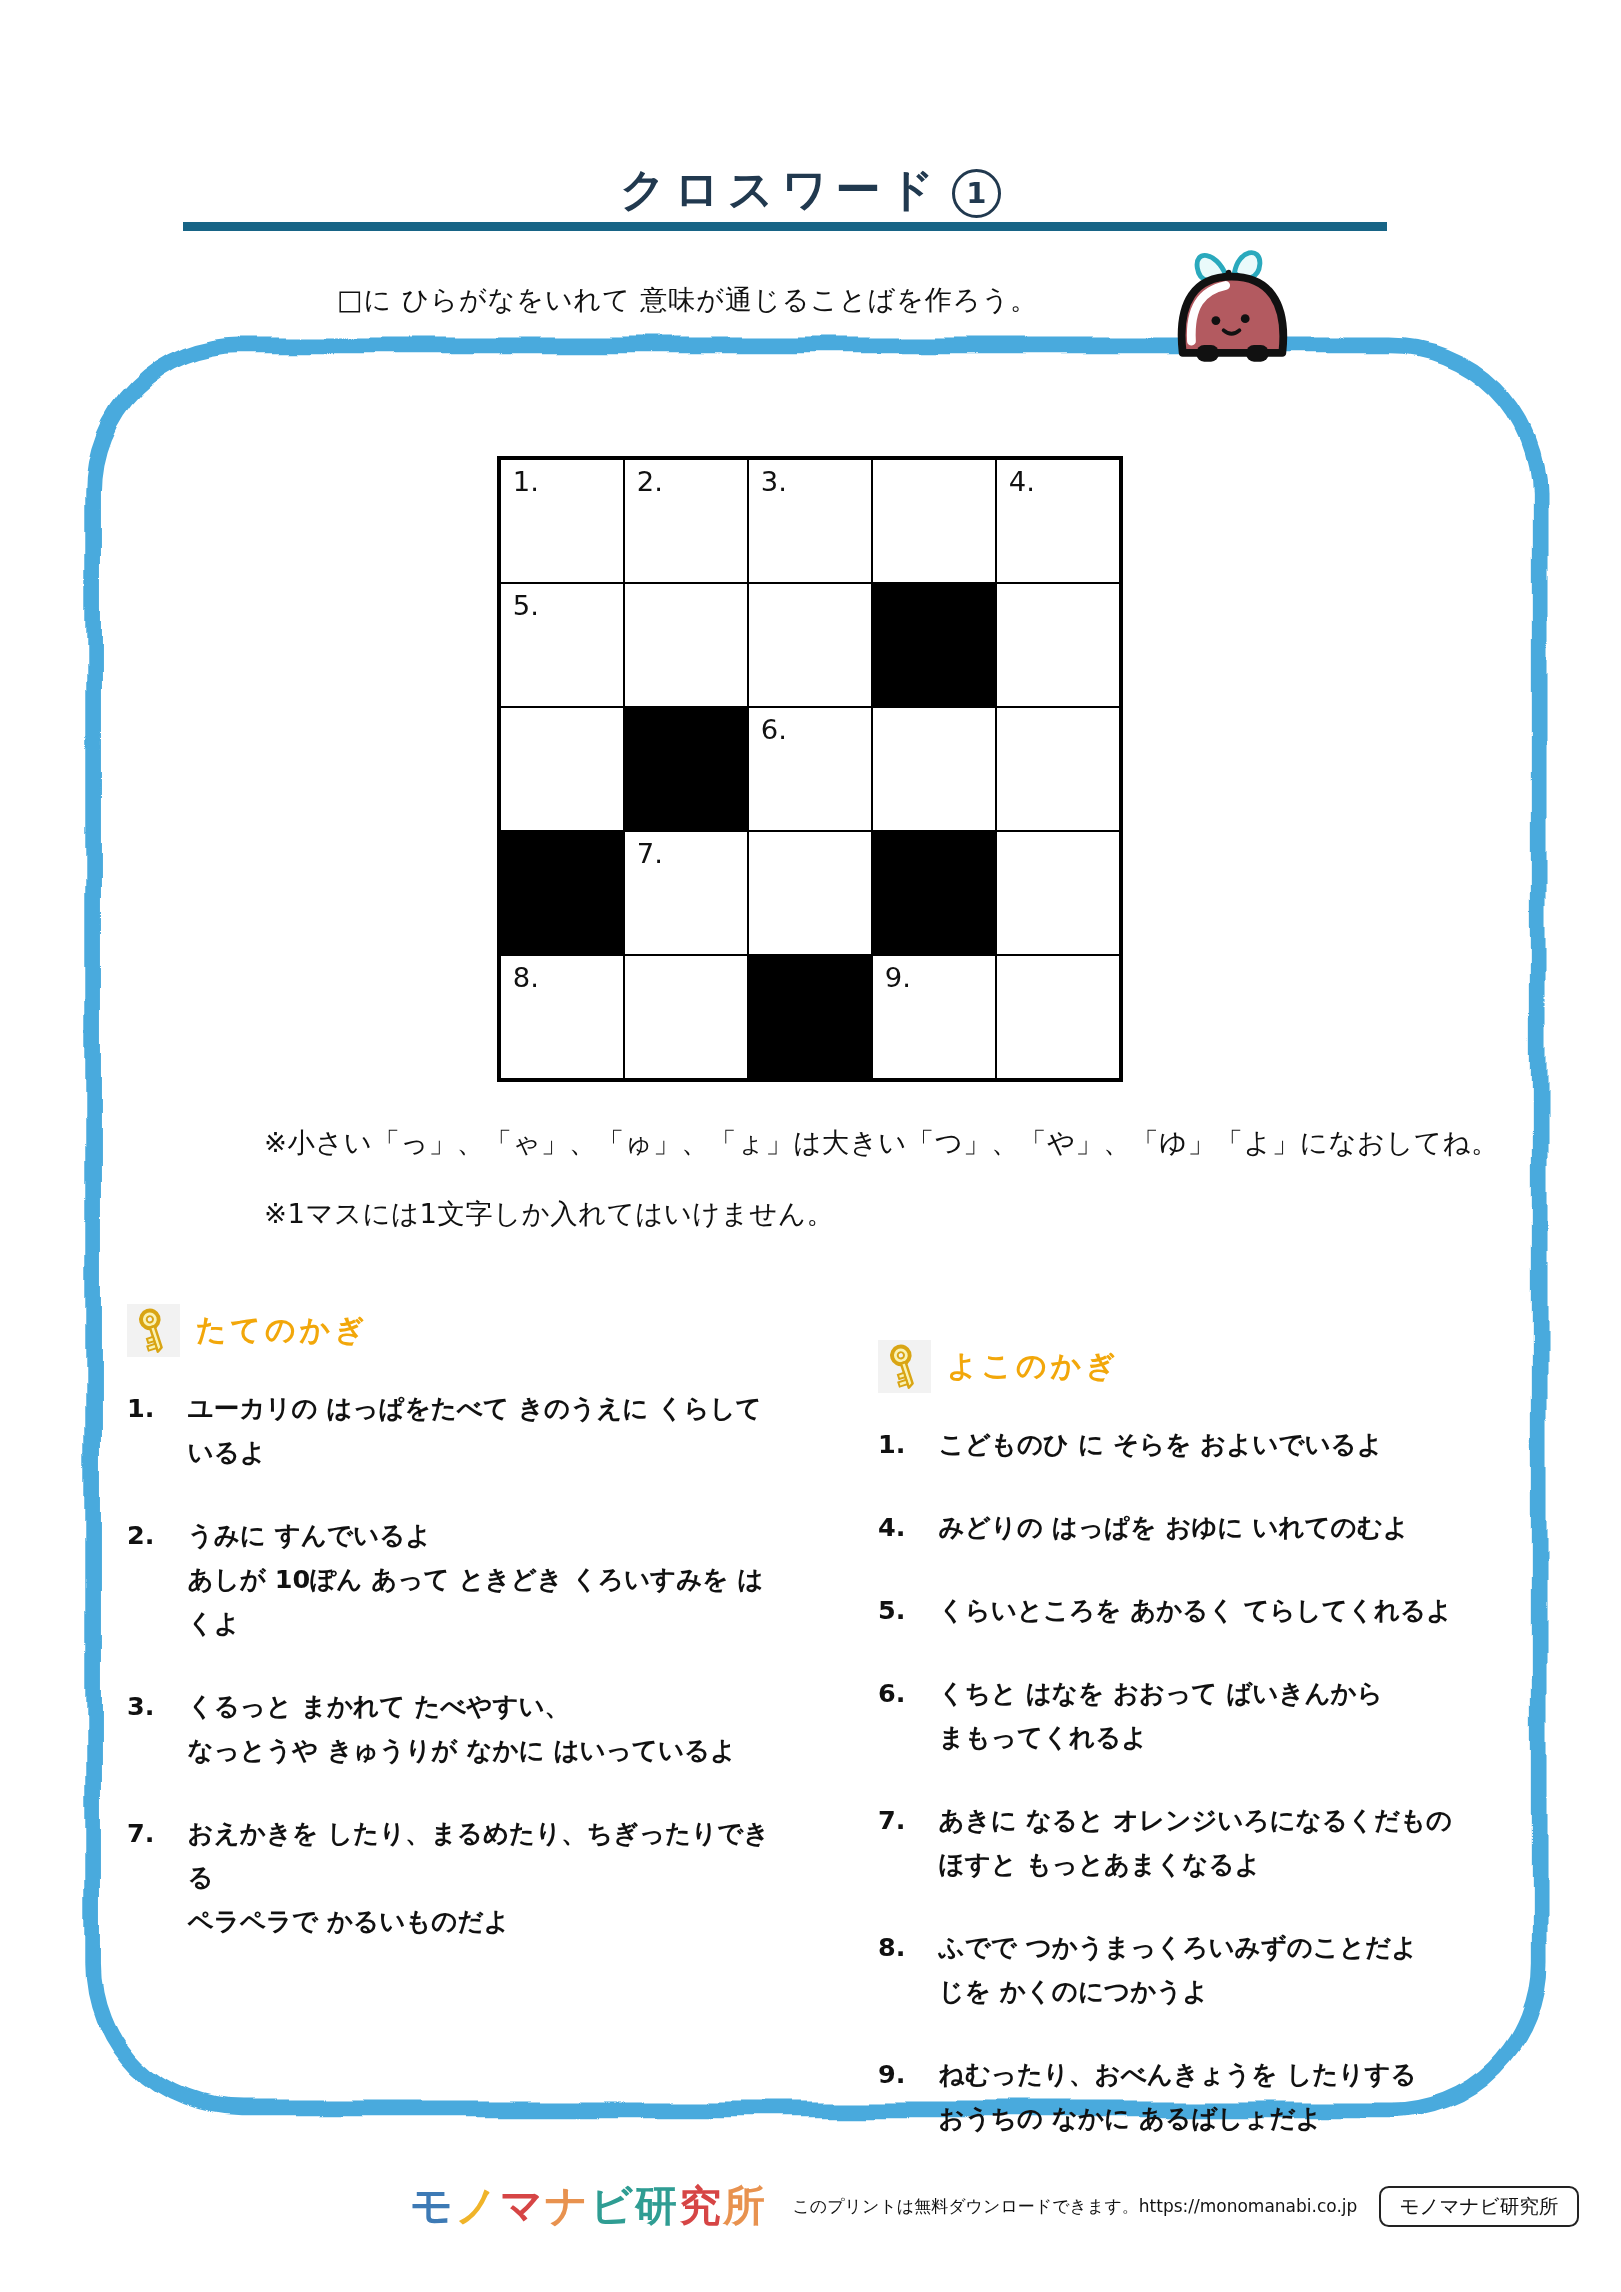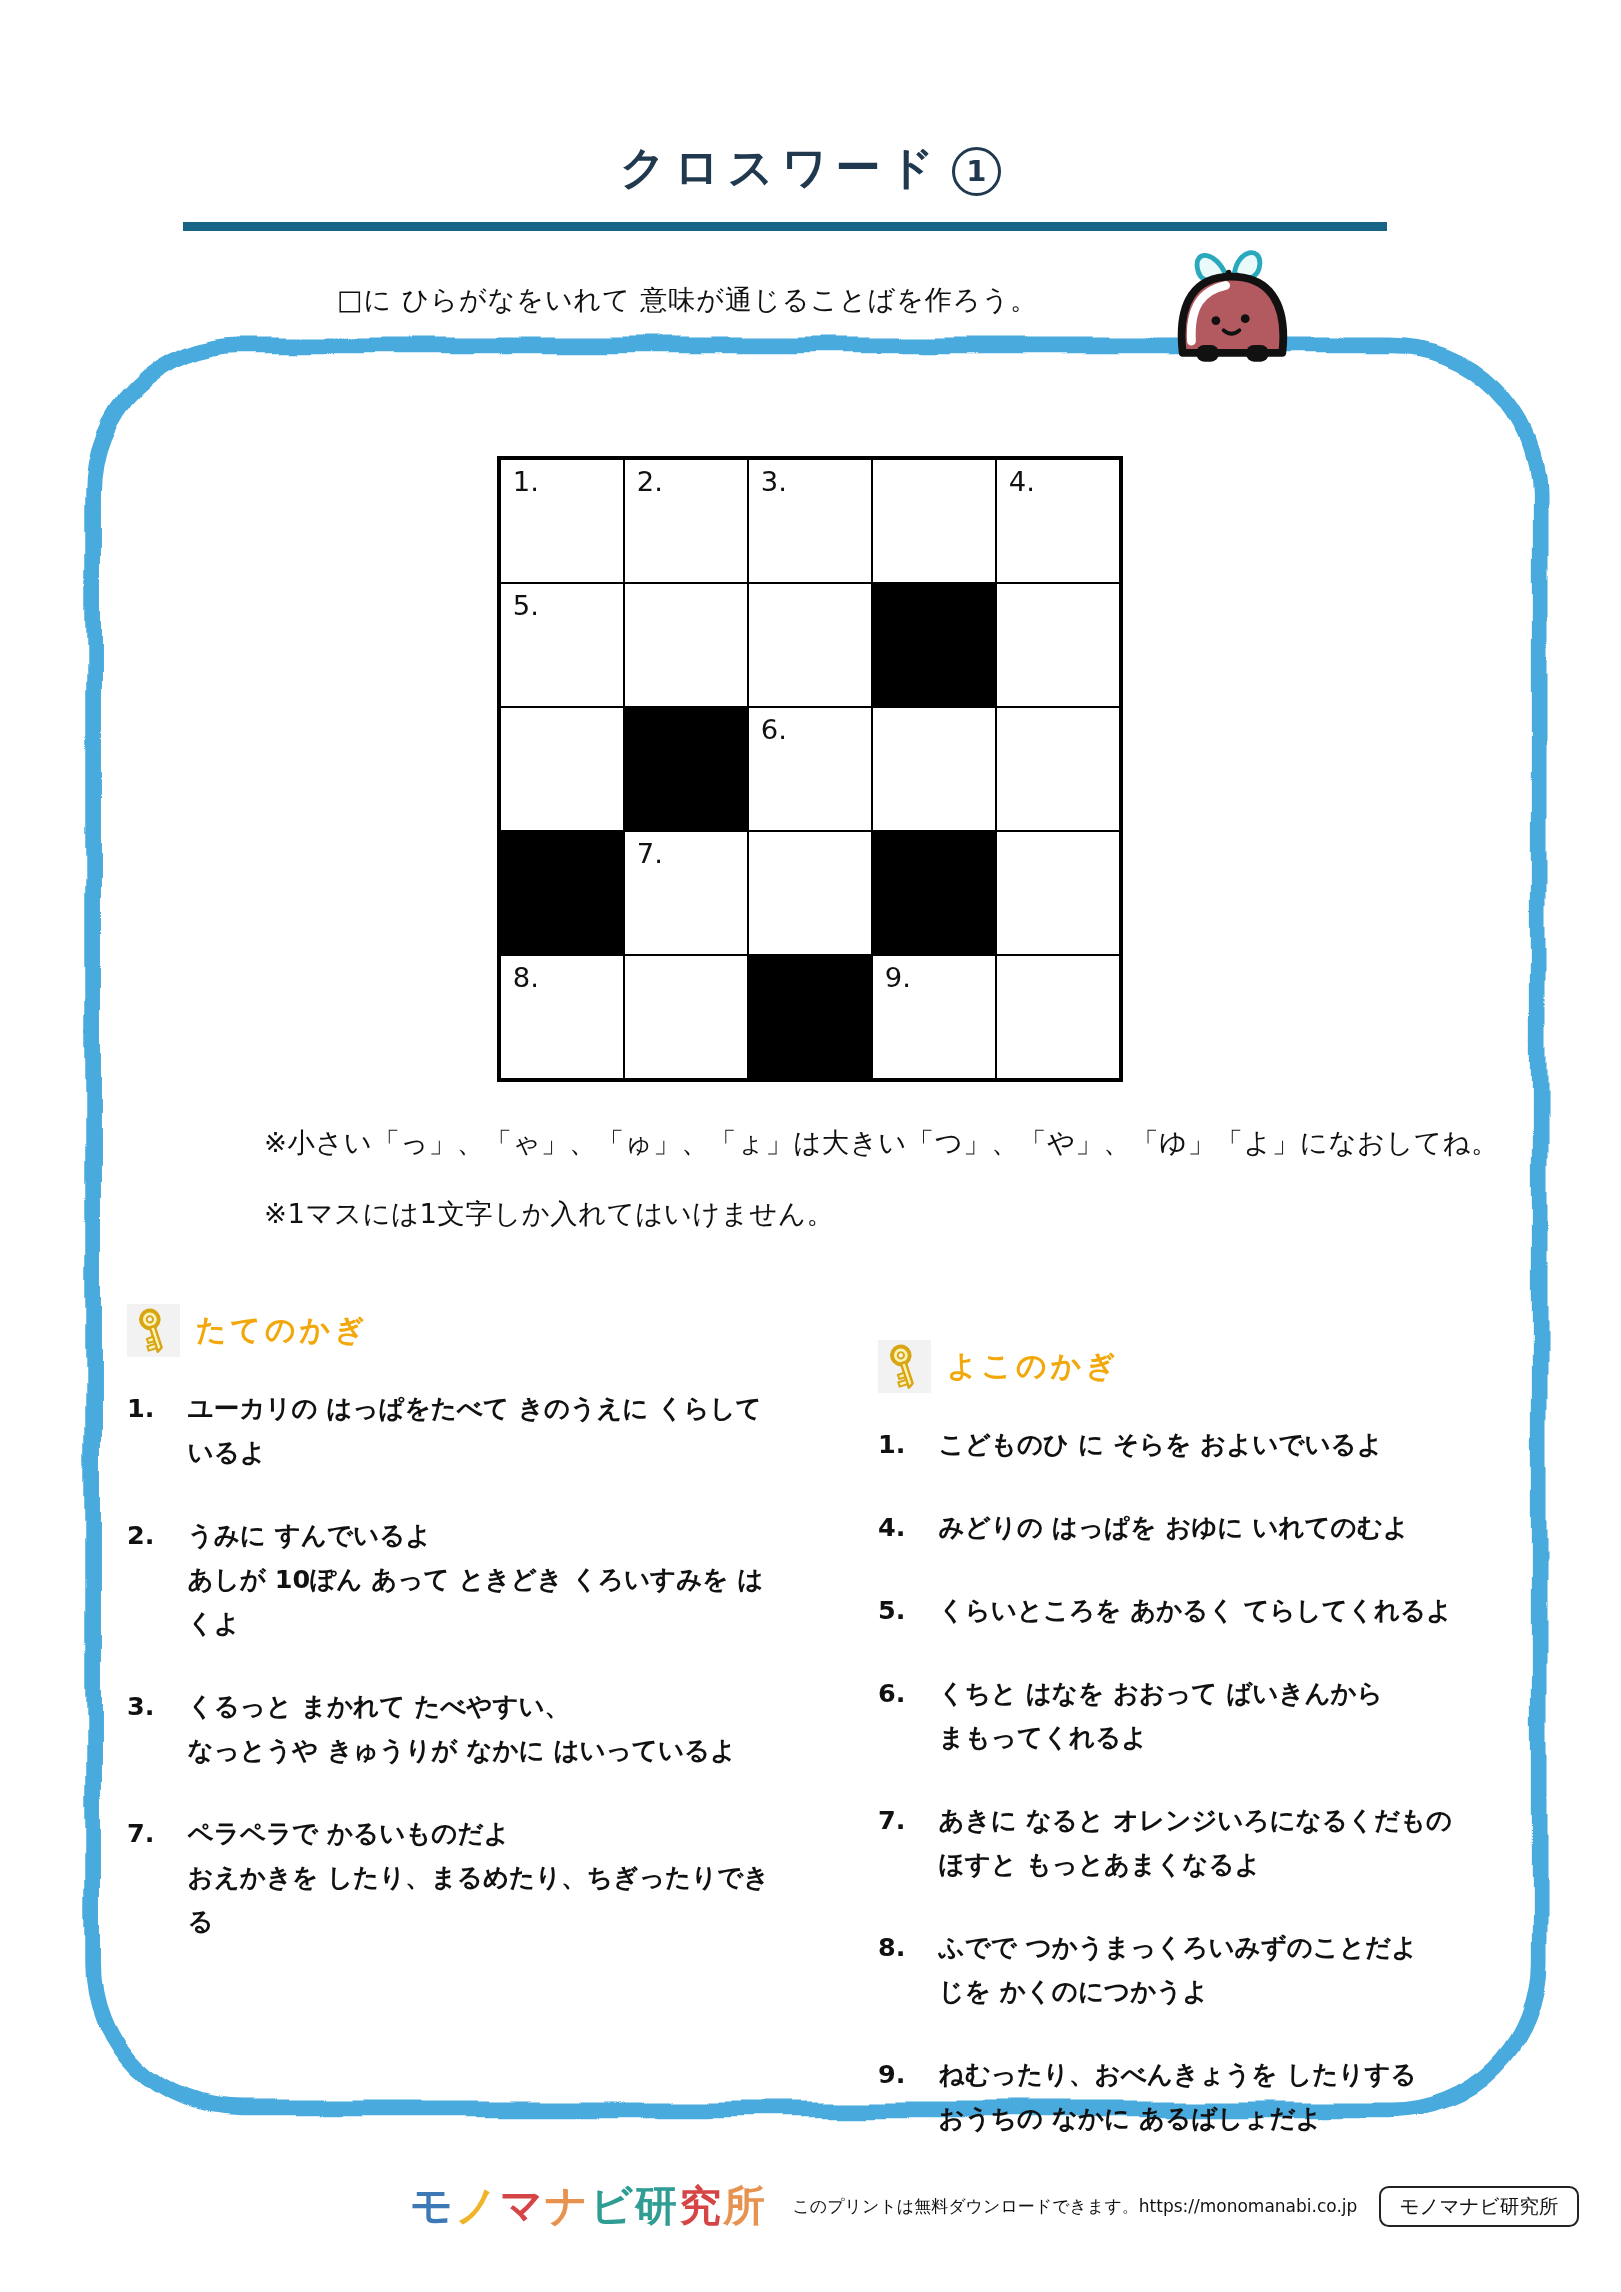--- a/index.html
+++ b/index.html
@@ -1,21 +1,21 @@
 <!DOCTYPE html>
 <html><head>
 <meta charset="utf-8">
 <style>
   html,body{margin:0;padding:0;background:#fff;}
   .page{
     position:relative;width:1621px;height:2293px;background:#fff;overflow:hidden;
     font-family:"DejaVu Sans",sans-serif;color:#111;
   }
   
-  .title-row{position:absolute;top:138px;left:0;width:100%;text-align:center;
+  .title-row{position:absolute;top:160px;left:0;width:100%;text-align:center;
     font-size:45px;font-weight:bold;color:#21394f;letter-spacing:7.8px;}
   .circle-num{display:inline-block;width:43px;height:43px;line-height:43px;border:3.9px solid #21394f;
     border-radius:50%;font-size:29px;letter-spacing:0;text-align:center;vertical-align:2px;margin-left:9.8px;}
   .title-rule{position:absolute;left:183px;top:222px;width:1204px;height:8.8px;background:#176486;}
   .instruction{position:absolute;left:337px;top:282px;font-size:27px;letter-spacing:1px;}
   
   .border-svg{position:absolute;left:0;top:0;z-index:1;pointer-events:none;}
   .apple-svg{position:absolute;left:1169px;top:243px;z-index:2;}
   
   .grid{position:absolute;left:497px;top:456px;z-index:3;border:3.9px solid #000;background:#000;
@@ -158,22 +158,22 @@
         <div class="clue-item">
           <span class="num">3.</span>
           <div>
             <div>くるっと まかれて たべやすい、</div>
             <div>なっとうや きゅうりが なかに はいっているよ</div>
           </div>
         </div>
         <div class="clue-item">
           <span class="num">7.</span>
           <div>
+            <div>おえかきを したり、まるめたり、ちぎったりできる</div>
             <div>ペラペラで かるいものだよ</div>
-            <div>おえかきを したり、まるめたり、ちぎったりできる</div>
           </div>
         </div>
       </div>
   </section>
 
   <section class="clues clues-across">
     <div class="clue-head">
       <svg width="53" height="53" viewBox="0 0 54 54">
         <rect width="54" height="54" fill="#f2f2f2"></rect>
         <g transform="rotate(-18 27 27)">

